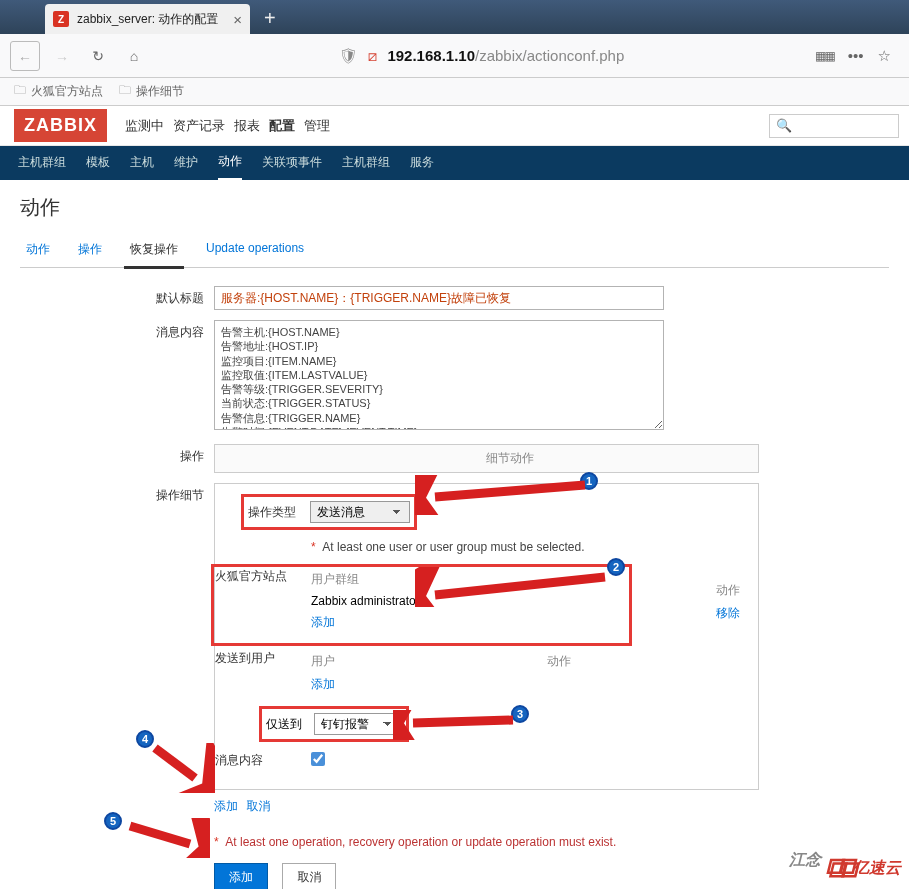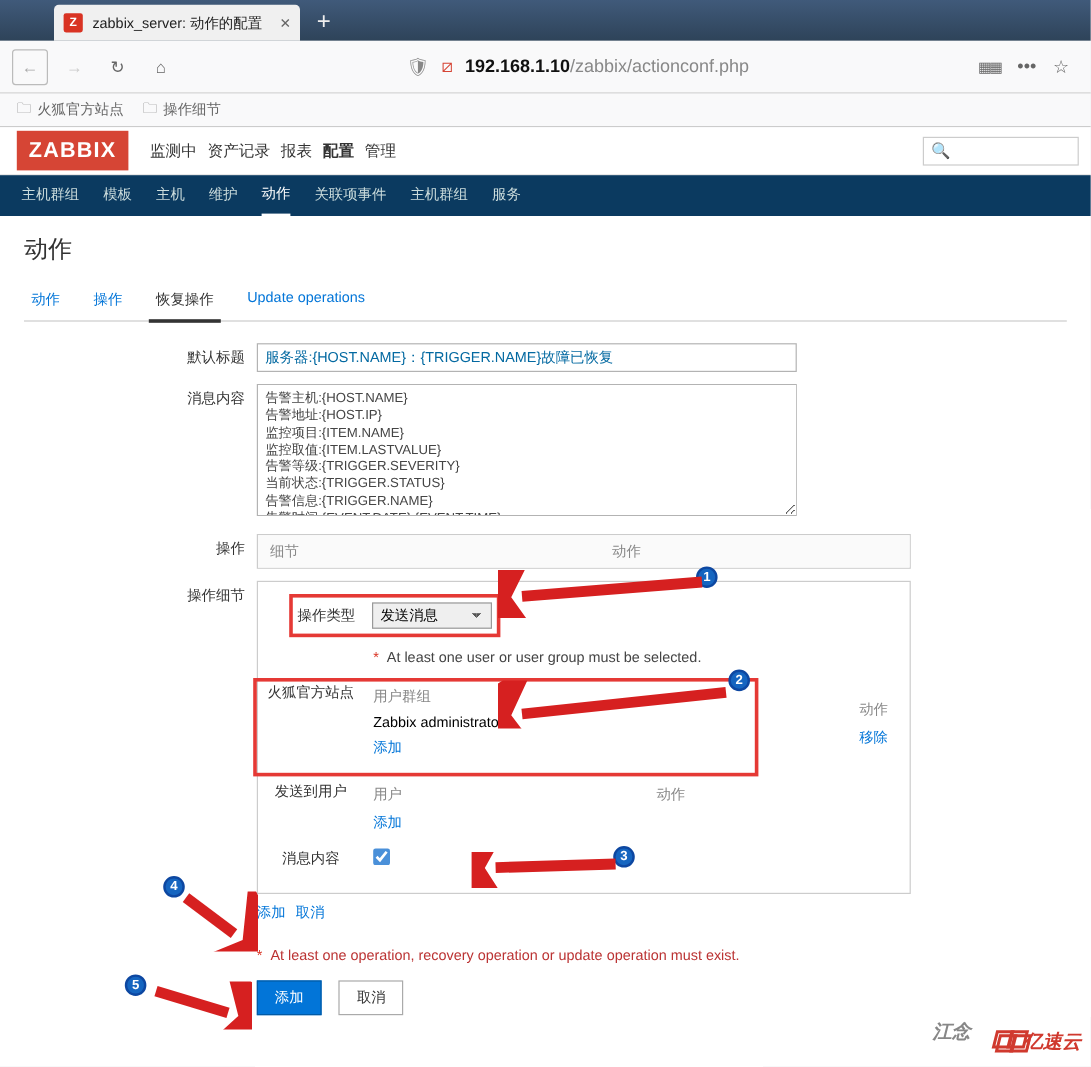--- a/index.html
+++ b/index.html
@@ -35,33 +35,33 @@
 
 .content { background: #fff; padding: 14px 20px 20px 20px; height: calc(100% - 180px); overflow: hidden; position: relative; }
 .page-title { font-size: 20px; color: #333; margin-bottom: 12px; }
 .tabs2 { border-bottom: 1px solid #ccc; display: flex; gap: 16px; font-size: 12px; margin-bottom: 18px; }
 .tabs2 span { padding: 8px 6px; color: #0275d8; cursor: pointer; }
 .tabs2 span.active { color: #333; border-bottom: 3px solid #333; margin-bottom: -2px; }
 
 .form-row { display: flex; margin-bottom: 10px; }
 .form-label { width: 194px; text-align: right; padding-right: 10px; font-size: 12px; color: #333; padding-top: 4px; }
 .form-control { flex: 1; }
-.text-input { width: 450px; height: 24px; border: 1px solid #b3b3b3; font-size: 12px; padding: 2px 6px; color: #0369a1; }
+.text-input { width: 450px; height: 24px; border: 1px solid #b3b3b3; font-size: 12px; padding: 2px 6px; color: #c2410c; }
 .textarea { width: 450px; height: 110px; border: 1px solid #b3b3b3; font-size: 11px; padding: 4px 6px; color: #444; resize: both; overflow-y: scroll; line-height: 1.3; white-space: pre; }
 
 .ops-table { width: 545px; border: 1px solid #ccc; font-size: 12px; }
-.ops-head { display: flex; background: #fafafa; color: #888; padding: 5px 10px; }
+.ops-head { display: flex; background: #fafafa; color: #888; padding: 5px 10px; text-align: right; }
 .ops-head .c1 { width: 285px; }
 .sub-head { display: flex; color: #333; padding: 3px 0; }
 .sub-head .sh1 { width: 350px; color: #888; font-size: 12px; }
 .sub-head .sh2 { color: #888; font-size: 12px; }
 
 .details-box { width: 545px; border: 1px solid #ccc; padding: 10px 0 10px 0; font-size: 12px; position: relative; }
 .drow { display: flex; margin-bottom: 10px; align-items: center; }
-.dlabel { width: 90px; text-align: center; padding-right: 8px; color: #333; font-size: 12px; }
+.dlabel { width: 90px; text-align: left; padding-right: 8px; color: #333; font-size: 12px; }
 .dcontrol { flex: 1; }
 
 .red-box { border: 3px solid #e53935; padding: 4px; display: inline-flex; align-items: center; gap: 6px; }
 .select { border: 1px solid #999; background: #efefef; font-size: 12px; height: 22px; padding: 0 20px 0 6px; appearance: none; background-image: linear-gradient(45deg, transparent 50%, #555 50%), linear-gradient(-45deg, transparent 50%, #555 50%); background-position: calc(100% - 12px) 8px, calc(100% - 8px) 8px; background-size: 4px 4px; background-repeat: no-repeat; }
 .select2 { border: 1px solid #999; background: #fff; font-size: 12px; height: 22px; padding: 0 22px 0 6px; appearance: none; background-image: linear-gradient(45deg, transparent 50%, #555 50%), linear-gradient(-45deg, transparent 50%, #555 50%); background-position: calc(100% - 14px) 8px, calc(100% - 10px) 8px; background-size: 4px 4px; background-repeat: no-repeat; }
 
 .asterisk { color: #d93323; margin-right: 4px; font-size: 12px; }
 .warning-msg { font-size: 12px; color: #444; padding-left: 96px; }
 .link { color: #0275d8; cursor: pointer; font-size: 12px; }
 .grp-row { display: flex; padding: 3px 0; }
@@ -72,21 +72,21 @@
 
 .arrow-red { position: absolute; }
 
 .btn-primary { background: #0275d8; color: #fff; border: 1px solid #025aa5; padding: 5px 14px; font-size: 12px; cursor: pointer; }
 .btn-default { background: #fff; color: #333; border: 1px solid #aaa; padding: 5px 14px; font-size: 12px; cursor: pointer; }
 
 .red-big-box { border: 3px solid #e53935; position: absolute; pointer-events: none; }
 
 .watermark { position: absolute; right: 8px; bottom: 4px; display: flex; align-items: center; gap: 4px; color: #d0392e; font-size: 16px; font-style: italic; font-weight: bold; }
 .watermark-chain { font-size: 28px; letter-spacing: -8px; }
-.watermark-text2 { position: absolute; right: 100px; bottom: 18px; color: #555; font-style: italic; font-size: 16px; opacity: 0.7; font-weight: bold; }
+.watermark-text2 { position: absolute; right: 88px; bottom: 18px; color: #555; font-style: italic; font-size: 16px; opacity: 0.7; font-weight: bold; }
 </style>
 </head>
 <body>
 
 <div class="browser-chrome">
   <div class="tab">
     <span class="favicon">Z</span>
     <span>zabbix_server: 动作的配置</span>
     <span class="close">×</span>
   </div>
@@ -236,20 +236,28 @@
             <div class="sub-head">
               <span class="sh1" style="width:236px;">用户</span>
               <span class="sh2">动作</span>
             </div>
             <div class="grp-row">
               <span class="link">添加</span>
             </div>
           </div>
         </div>
 
+        <div class="drow" style="padding-left:44px;margin-top:10px;">
+          <span class="red-box">
+            <span style="font-size:12px;padding-right:6px;">仅送到</span>
+            <select class="select2" style="min-width:88px;">
+              <option>钉钉报警</option>
+            </select>
+          </span>
+        </div>
 
         <div class="drow">
           <div class="dlabel" style="width:96px;">消息内容</div>
           <div class="dcontrol">
             <input type="checkbox" class="checkbox" checked="" style="">
           </div>
         </div>
 
       </div>
 

